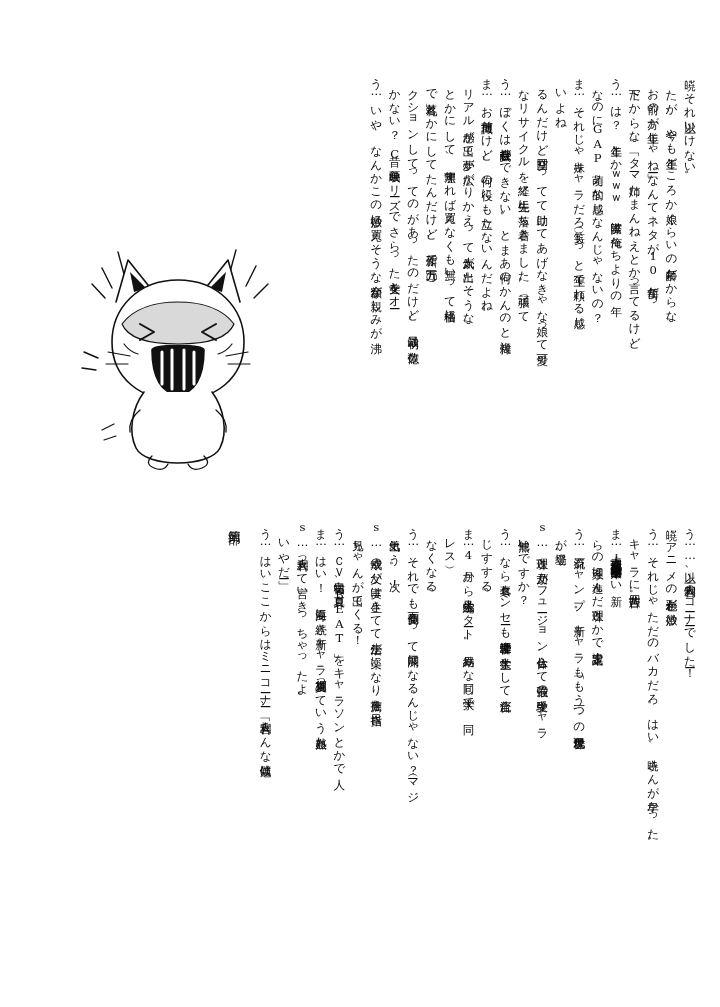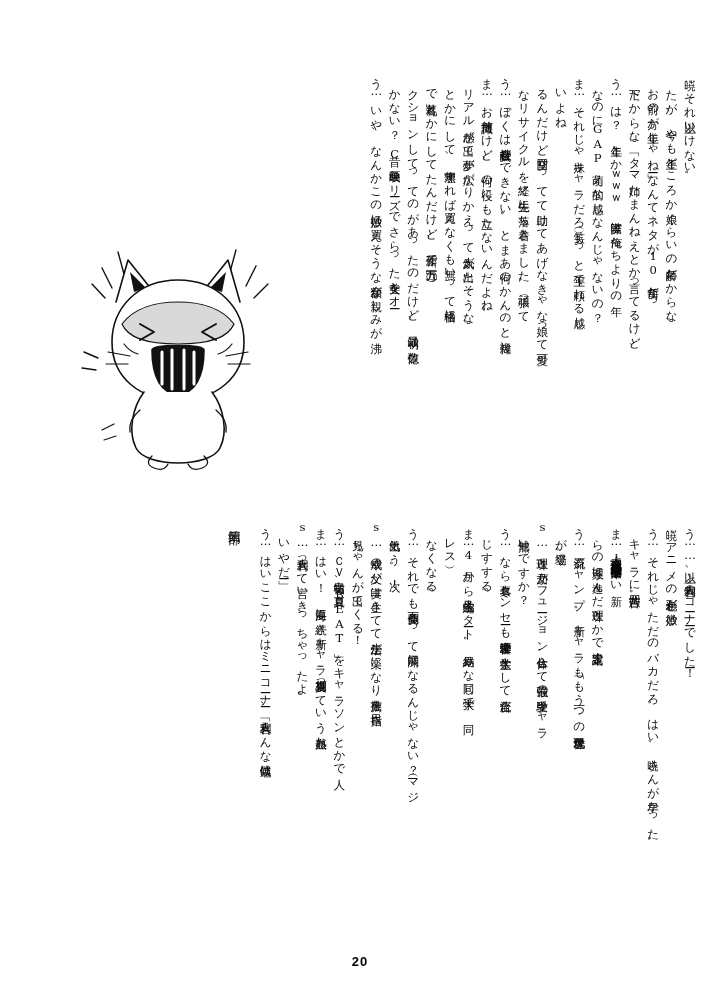--- a/index.html
+++ b/index.html
@@ -199,15 +199,14 @@
         <div class="vline">う…流石ジャンプ。新キャラも「もう一つの現代世界」か</div>
         <div class="vline indent">らの理系に進んだ理珠とかで設定案！</div>
         <div class="vline">ま…文系・理系・理科・英語・運動・家事全部出来ない新</div>
         <div class="vline indent">キャラに四苦八苦。</div>
         <div class="vline">う…それじゃただのバカだろ。はい、暁さんが早かった。</div>
         <div class="vline">暁…アニメの彩色が徴妙。</div>
         <div class="vline">う……以上、大喜利のコーナーでしたー！</div>
       </div>
   </div>
 
-  <div class="page-number">20</div>
 
 </div>
 
 </body></html>

